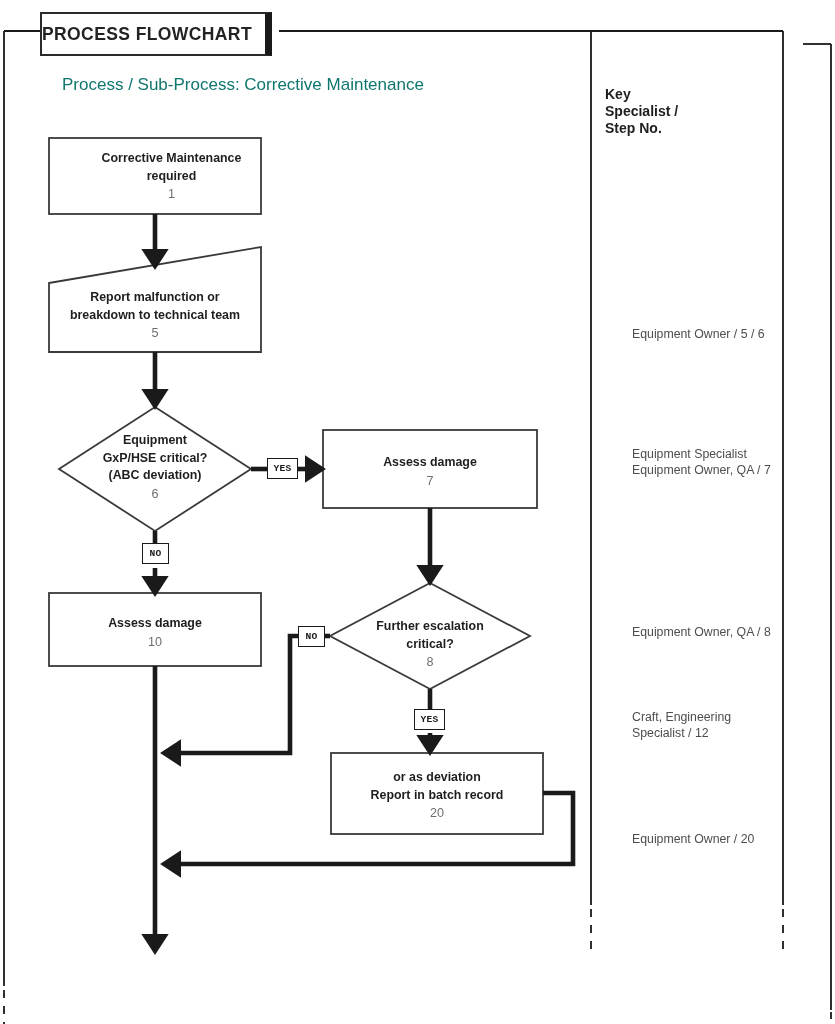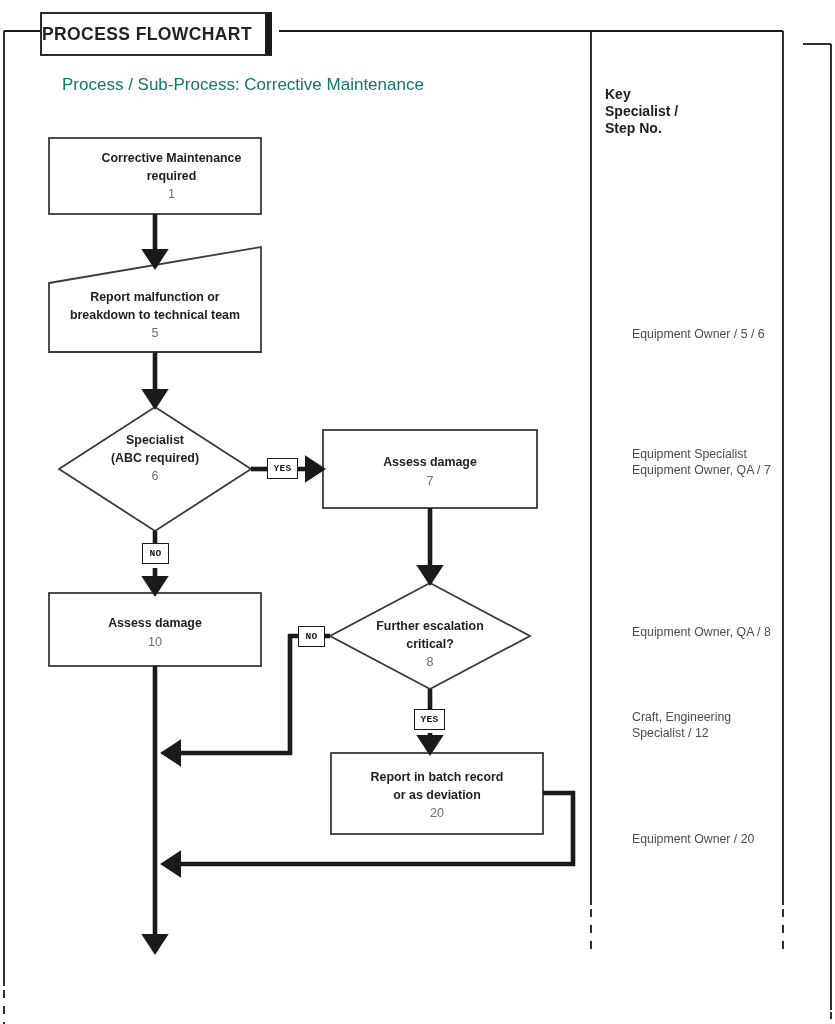--- a/index.html
+++ b/index.html
@@ -244,44 +244,45 @@
     <div class="step">1</div>
   </div>
 
   <div class="node-text" style="left:42px; top:289px; width:226px;">
     <div class="line">Report malfunction or</div>
     <div class="line">breakdown to technical team</div>
     <div class="step">5</div>
   </div>
 
   <div class="node-text" style="left:55px; top:432px; width:200px;">
-    <div class="line">Specialist</div>
-    <div class="line">(ABC required)</div>
+    <div class="line">Equipment</div>
+    <div class="line">GxP/HSE critical?</div>
+    <div class="line">(ABC deviation)</div>
     <div class="step">6</div>
   </div>
 
   <div class="node-text" style="left:323px; top:454px; width:214px;">
     <div class="line">Assess damage</div>
     <div class="step">7</div>
   </div>
 
   <div class="node-text" style="left:330px; top:618px; width:200px;">
     <div class="line">Further escalation</div>
     <div class="line">critical?</div>
     <div class="step">8</div>
   </div>
 
   <div class="node-text" style="left:49px; top:615px; width:212px;">
     <div class="line">Assess damage</div>
     <div class="step">10</div>
   </div>
 
   <div class="node-text" style="left:331px; top:769px; width:212px;">
+    <div class="line">or as deviation</div>
     <div class="line">Report in batch record</div>
-    <div class="line">or as deviation</div>
     <div class="step">20</div>
   </div>
 
   <div class="conn-label" style="left:267px; top:458px; width:31px; height:21px;">YES</div>
 
   <div class="conn-label" style="left:142px; top:543px; width:27px; height:21px;">NO</div>
 
   <div class="conn-label" style="left:298px; top:626px; width:27px; height:21px;">NO</div>
 
   <div class="conn-label" style="left:414px; top:709px; width:31px; height:21px;">YES</div>

